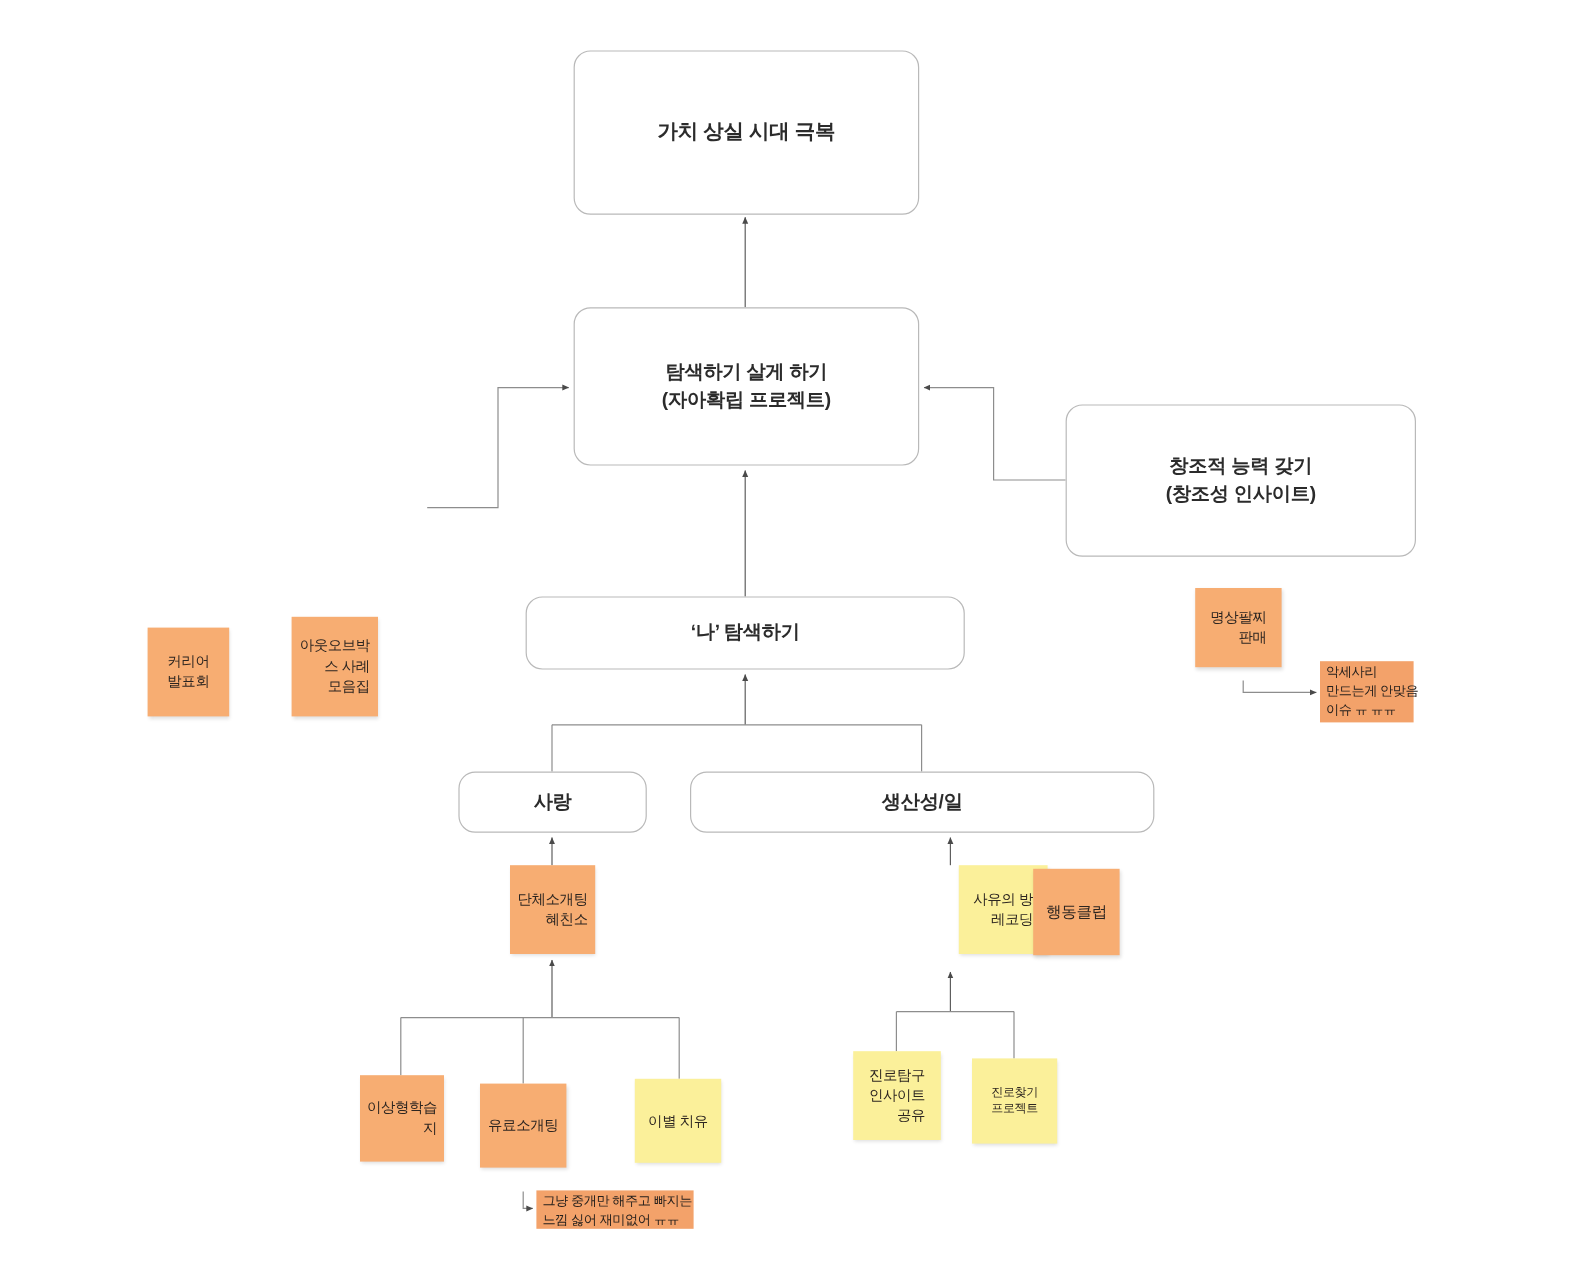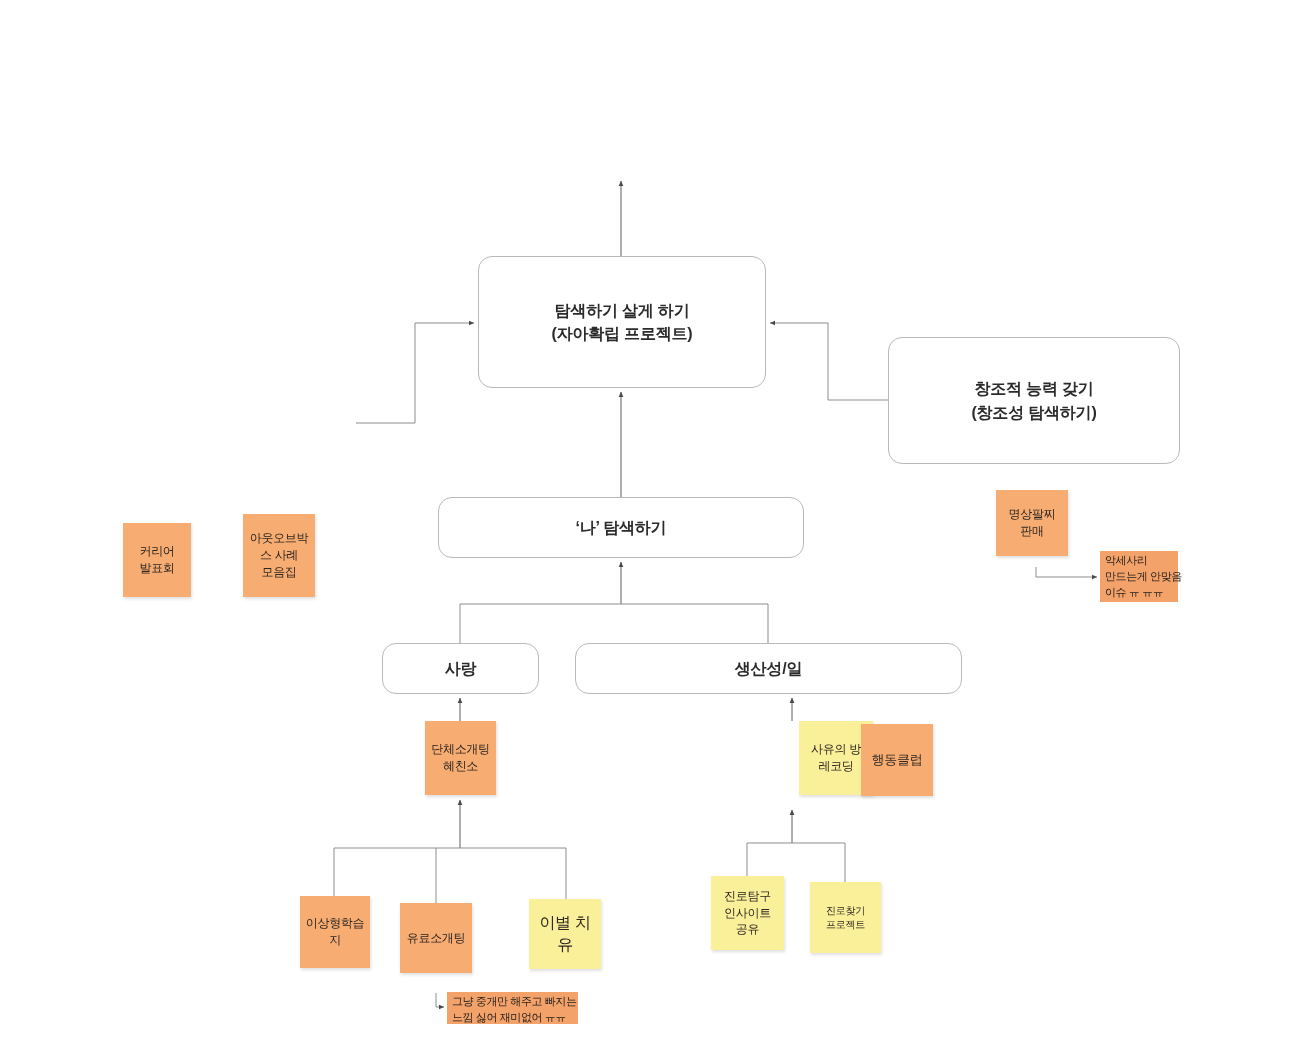--- a/index.html
+++ b/index.html
@@ -42,21 +42,21 @@
     line-height: 1.45;
     letter-spacing: -0.2px;
   }
   .node .line2 { display: block; }
   .note {
     position: absolute;
     box-sizing: border-box;
     display: flex;
     align-items: center;
     justify-content: center;
-    text-align: center;
+    text-align: right;
     color: #2c2520;
     line-height: 1.4;
     box-shadow: 1px 2px 3px rgba(0,0,0,0.13);
     padding: 4px;
     letter-spacing: -0.3px;
   }
   .note.orange { background: #f7ad72; }
   .note.yellow { background: #fbf09a; }
   .annot {
     position: absolute;
@@ -110,33 +110,38 @@
       <path d="M747,843 L845,843"></path>
       <path d="M747,843 L747,876"></path>
       <path d="M845,843 L845,882"></path>
 
       <path d="M1036,567 L1036,577 L1097,577" marker-end="url(#arrow)"></path>
 
       <path d="M436,993 L436,1007 L444,1007" marker-end="url(#arrow)"></path>
     </g>
   </svg>
 
+  <div class="node" style="left: 478px; top: 42px; width: 288px; height: 137px; font-size: 17px;">
+    <div>
+      <span>가치 상실 시대 극복</span>
+    </div>
+  </div>
 
   <div class="node" style="left: 478px; top: 256px; width: 288px; height: 132px; font-size: 16px;">
     <div>
       <span>탐색하기 살게 하기</span>
       <span class="line2">(자아확립 프로젝트)</span>
     </div>
   </div>
 
 
   <div class="node" style="left: 888px; top: 337px; width: 292px; height: 127px; font-size: 16px;">
     <div>
       <span>창조적 능력 갖기</span>
-      <span class="line2">(창조성 탐색하기)</span>
+      <span class="line2">(창조성 인사이트)</span>
     </div>
   </div>
 
   <div class="node" style="left: 438px; top: 497px; width: 366px; height: 61px; font-size: 16px;">
     <div>
       <span>‘나’ 탐색하기</span>
     </div>
   </div>
 
   <div class="node" style="left: 382px; top: 643px; width: 157px; height: 51px; font-size: 16px;">
@@ -192,21 +197,21 @@
         <div>
           <div>이상형학습</div>
           <div>지</div>
         </div>
       </div>
       <div class="note orange" style="left: 400px; top: 903px; width: 72px; height: 70px; font-size: 12px;">
         <div>
           <div>유료소개팅</div>
         </div>
       </div>
-      <div class="note yellow" style="left: 529px; top: 899px; width: 72px; height: 70px; font-size: 16px;">
+      <div class="note yellow" style="left: 529px; top: 899px; width: 72px; height: 70px; font-size: 12px;">
         <div>
           <div>이별 치유</div>
         </div>
       </div>
       <div class="note yellow" style="left: 711px; top: 876px; width: 73px; height: 74px; font-size: 12px;">
         <div>
           <div>진로탐구</div>
           <div>인사이트</div>
           <div>공유</div>
         </div>

